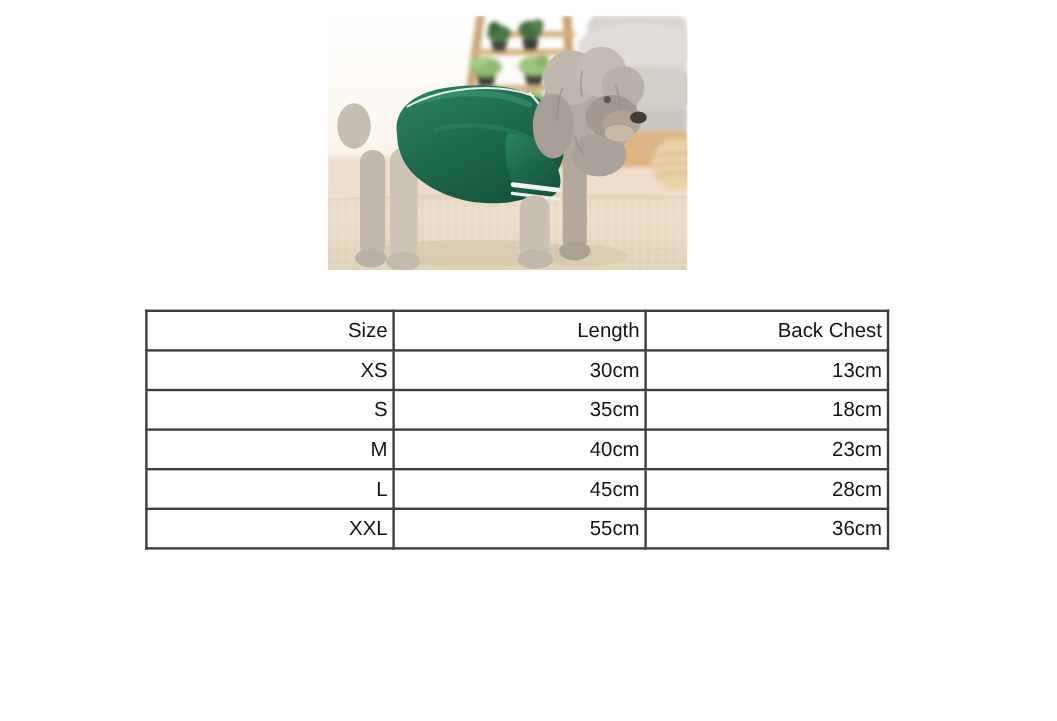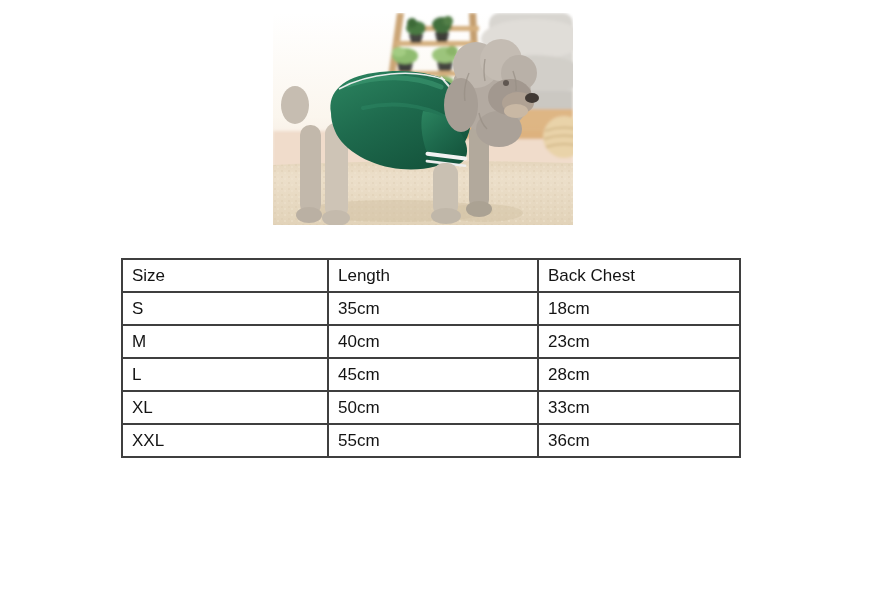--- a/index.html
+++ b/index.html
@@ -18,21 +18,21 @@
   .size-table{
     position:absolute;left:121px;top:258px;width:618px;
     border-collapse:collapse;table-layout:fixed;
     font-family:"Liberation Sans", sans-serif;
     font-size:17px;color:#141414;
   }
   .size-table th,.size-table td{
     border:2px solid #3f3f3f;
     height:31px;
     padding:0 4px 0 9px;
-    text-align:left;
+    text-align:right;
     vertical-align:middle;
     font-weight:normal;
     white-space:nowrap;
     overflow:hidden;
   }
 </style>
 </head>
 <body>
 
 <div class="photo" title="Gray poodle wearing a dark green satin pajama shirt with white piping, standing on a beige carpet; wooden plant ladder with potted green plants and a light gray sofa in the blurred background">
@@ -181,38 +181,38 @@
   </colgroup>
   <thead>
     <tr>
       <th>Size</th>
       <th>Length</th>
       <th>Back Chest</th>
     </tr>
   </thead>
   <tbody>
     <tr>
+      <td>XS</td>
+      <td>30cm</td>
+      <td>13cm</td>
+    </tr>
+    <tr>
       <td>S</td>
       <td>35cm</td>
       <td>18cm</td>
     </tr>
     <tr>
       <td>M</td>
       <td>40cm</td>
       <td>23cm</td>
     </tr>
     <tr>
       <td>L</td>
       <td>45cm</td>
       <td>28cm</td>
     </tr>
     <tr>
-      <td>XL</td>
-      <td>50cm</td>
-      <td>33cm</td>
-    </tr>
-    <tr>
       <td>XXL</td>
       <td>55cm</td>
       <td>36cm</td>
     </tr>
   </tbody>
 </table>
 
 </body></html>

